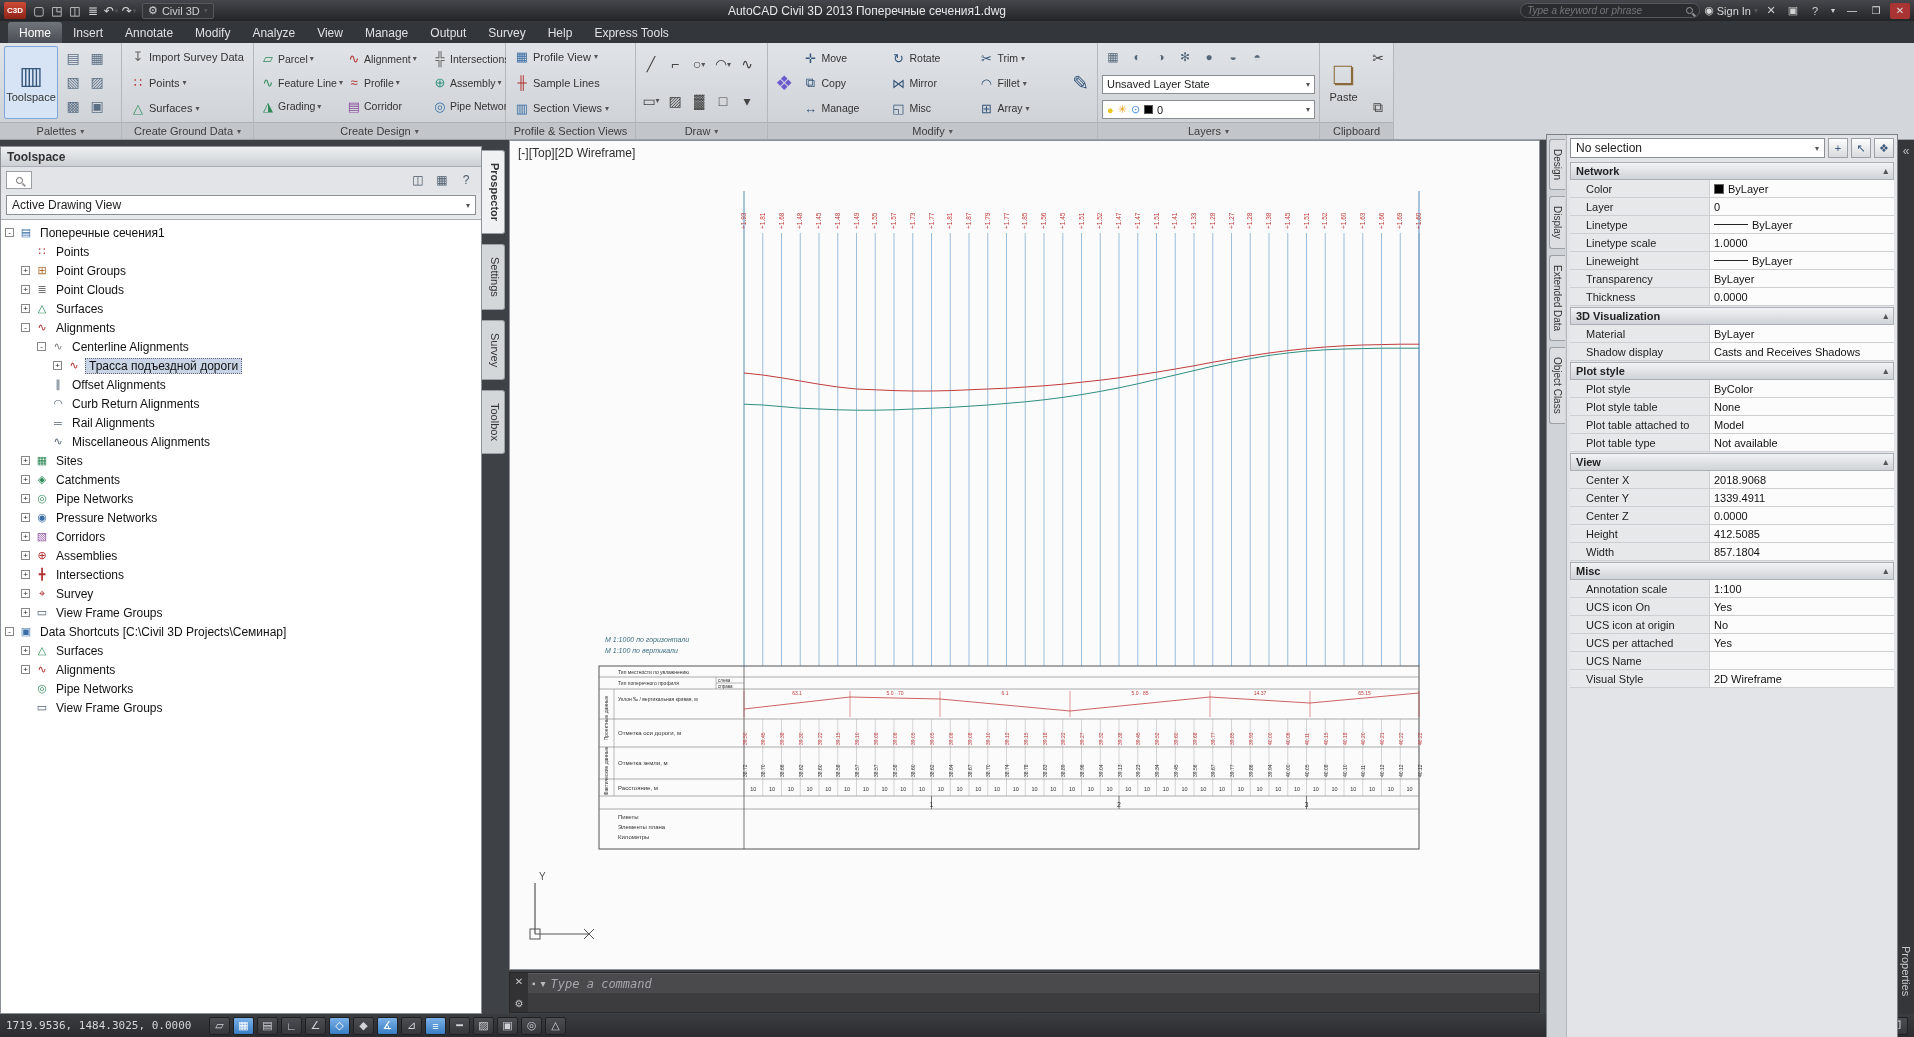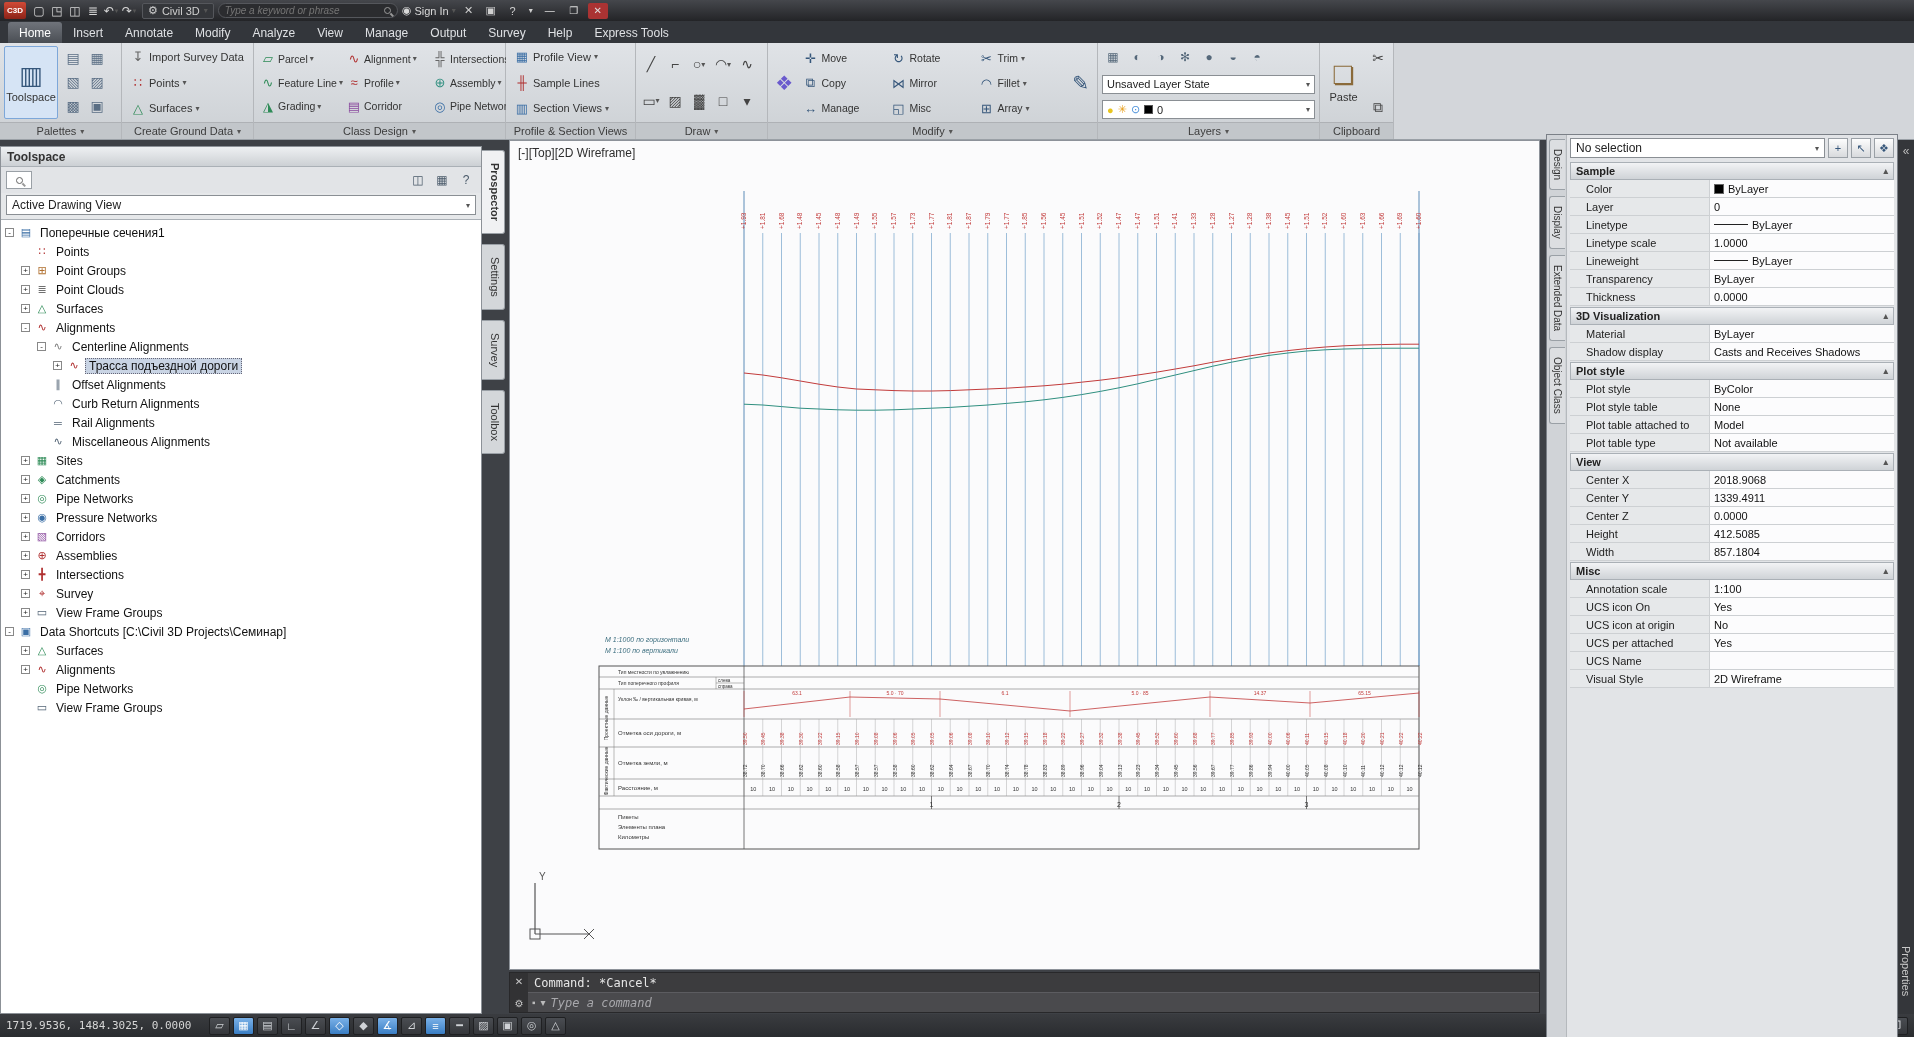--- a/index.html
+++ b/index.html
@@ -141,20 +141,21 @@
       <div class="qat">
         <span>↷</span>
         <span class="dd">▾</span>
       </div>
     </div>
   <div class="wscombo">
     <span>⚙</span>
     <span>Civil 3D</span>
     <span class="dd">▾</span>
   </div>
+  <div id="tb-title">AutoCAD Civil 3D 2013   Поперечные сечения1.dwg</div>
   <div class="tbsearch">
     <input placeholder="Type a keyword or phrase" style="">
     <span class="mag"></span>
   </div>
   <div class="signin">
     <span>◉</span>
     <span>Sign In</span>
     <span class="dd">▾</span>
   </div>
   <div class="tbicon">✕</div>
@@ -281,21 +282,21 @@
             <span class="dd">▾</span>
           </div>
           <div class="sbtn">
             <span class="icn" style="color: rgb(58, 110, 165);">◎</span>
             <span>Pipe Network</span>
             <span class="dd">▾</span>
           </div>
         </div>
       </div>
       <div class="plabel">
-        <span>Class Design</span>
+        <span>Create Design</span>
         <span class="dd">▾</span>
       </div>
     </div>
     <div class="panel" style="width: 130px;">
       <div class="pcontent" style="flex-direction: column; justify-content: space-between;">
         <div class="sbtn">
           <span class="icn" style="color: rgb(58, 110, 165);">▦</span>
           <span>Profile View</span>
           <span class="dd">▾</span>
         </div>
@@ -916,21 +917,20 @@
       <text x="29" y="739" font-size="10" fill="#555" font-family="Liberation Sans, sans-serif">Y</text>
     </svg>
 </div>
 
 <div id="cmd">
   <div id="cmd-side">
     <span>✕</span>
     <span>⚙</span>
   </div>
   <div id="cmd-body">
-    <div id="cmd-hist">Command: *Cancel*</div>
     <div id="cmd-line">
       <span class="cicon">▪</span>
       <span class="cicon">▾</span>
       <span id="cmd-prompt">Type a command</span>
     </div>
   </div>
 </div>
 
 <div id="props">
   <div id="props-tabs">
@@ -944,21 +944,21 @@
       <div class="pcombo">
         <span>No selection</span>
         <span class="dd">▾</span>
       </div>
       <div class="phbtn">+</div>
       <div class="phbtn">↖</div>
       <div class="phbtn">❖</div>
     </div>
     <div id="props-sections">
         <div class="psec-h">
-          <span>Sample</span>
+          <span>Network</span>
           <span class="chev">▴</span>
         </div>
         <div class="prow">
           <span class="pl">Color</span>
           <div class="pv">
             <span class="swatch" style="background: rgb(0, 0, 0);"></span>
             <span>ByLayer</span>
           </div>
         </div>
         <div class="prow">

